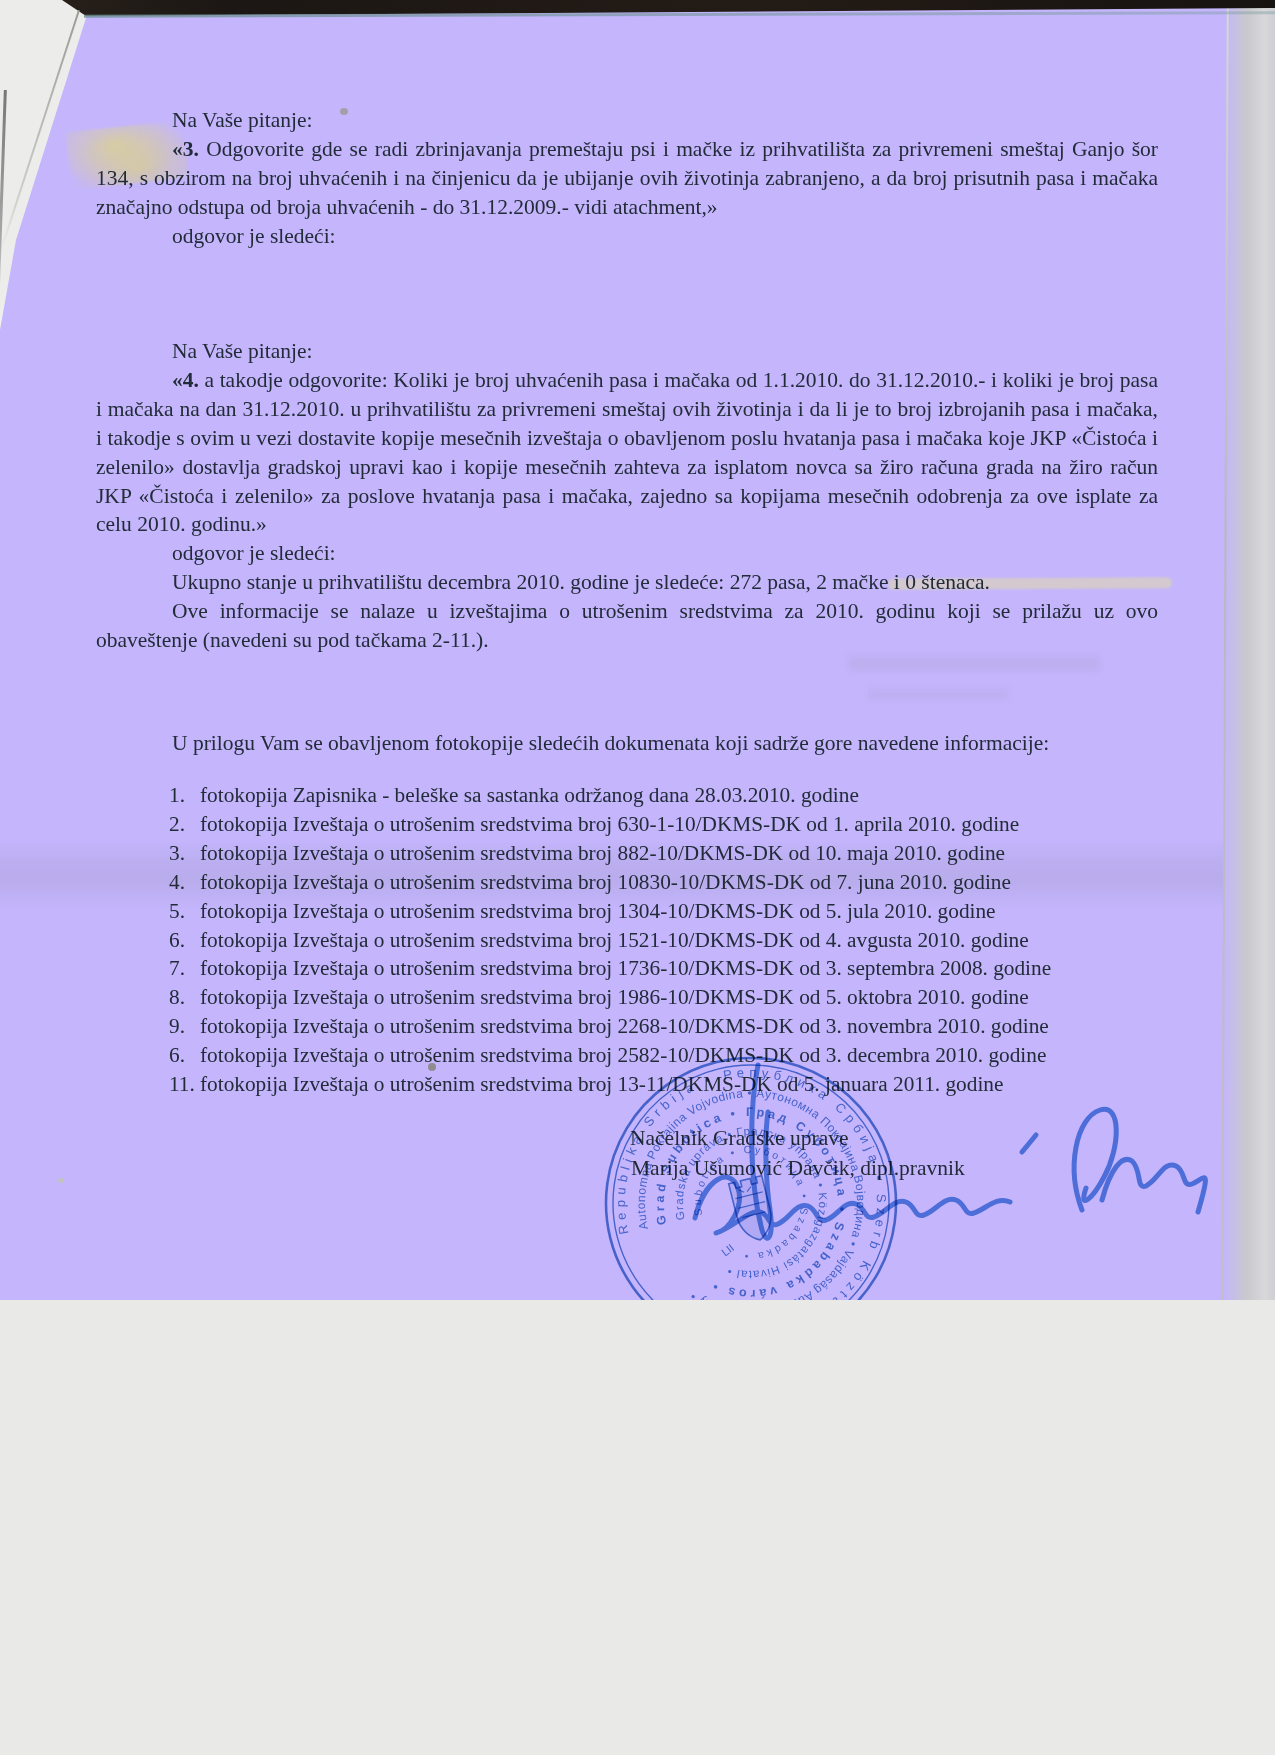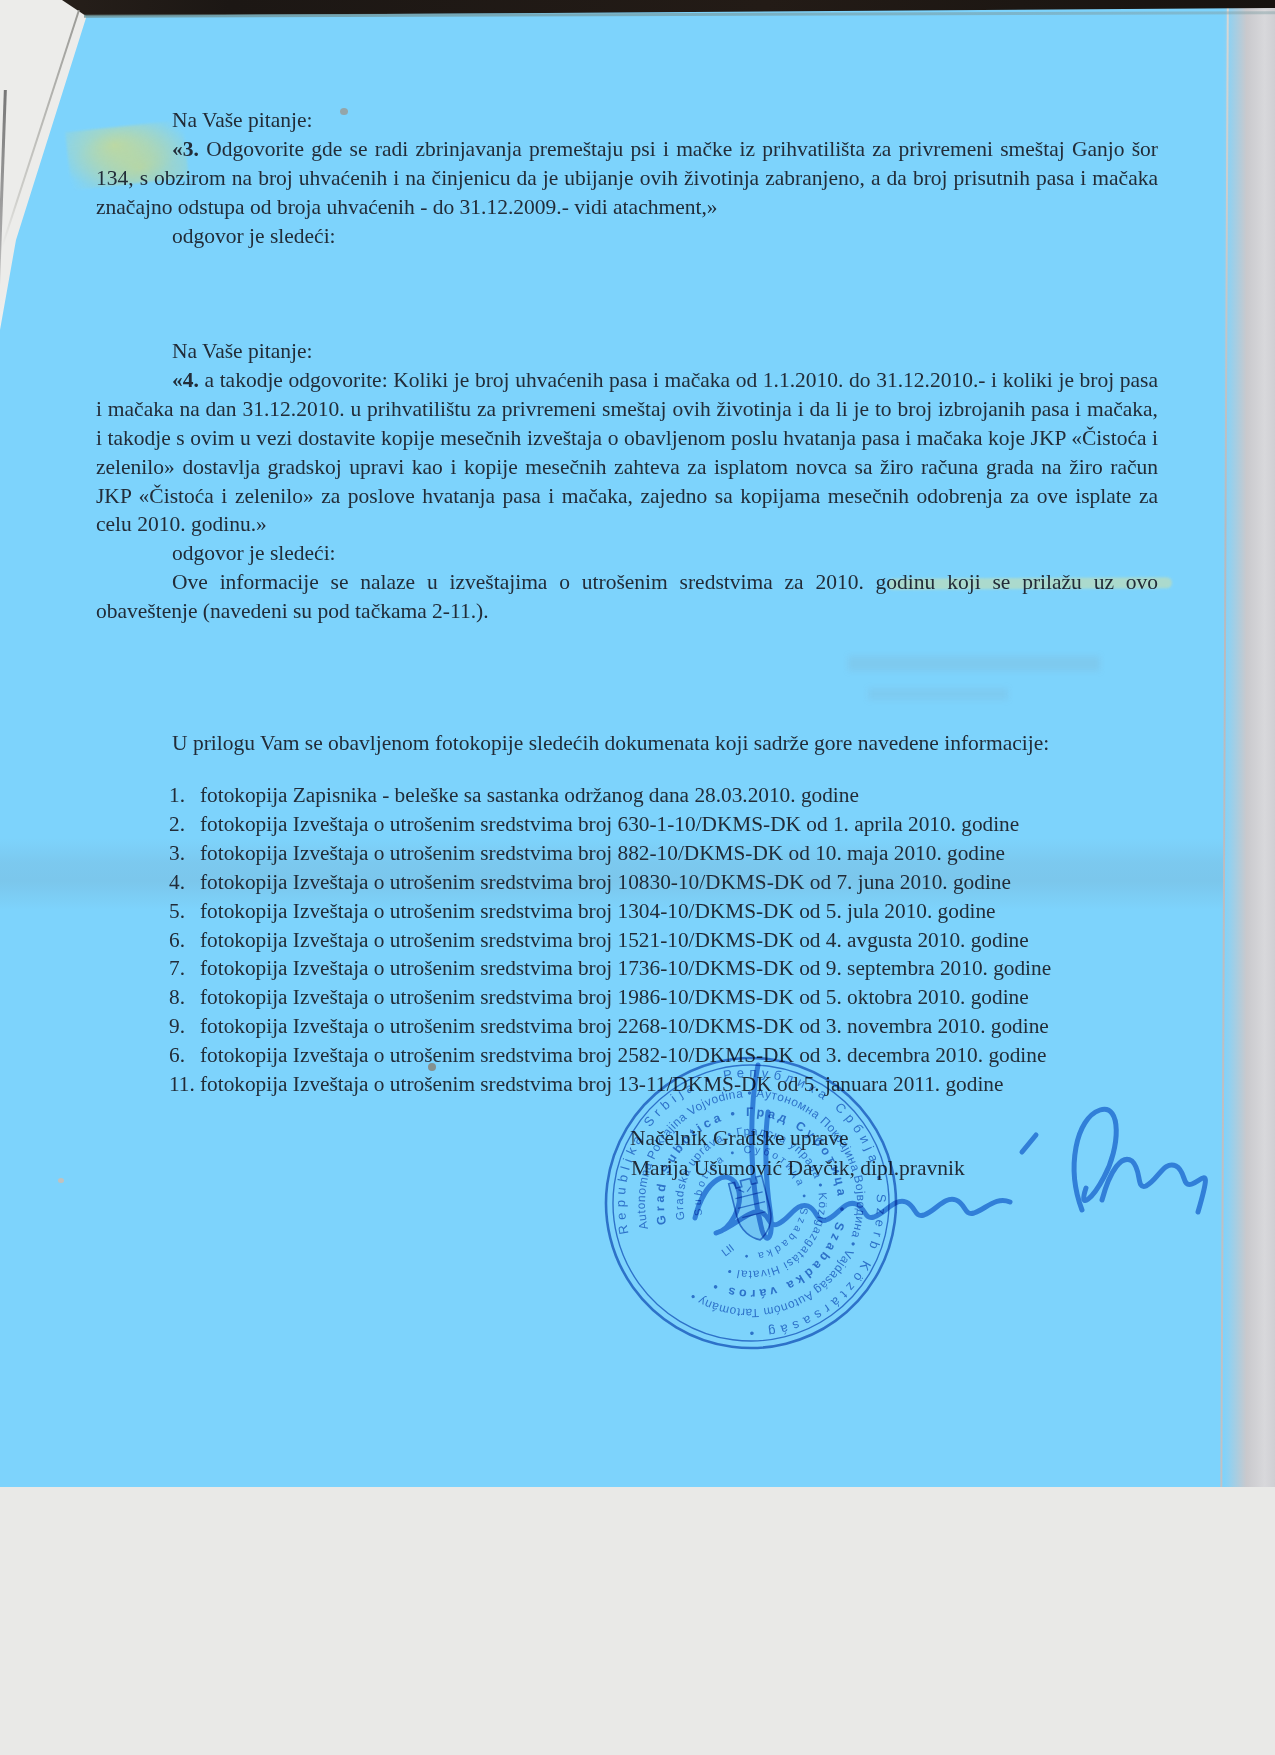--- a/index.html
+++ b/index.html
@@ -1,18 +1,18 @@
 <!DOCTYPE html>
 <html><head>
 <meta charset="utf-8">
 <style>
   html,body { margin:0; padding:0; background:#e9e9e7; }
   .page {
-    position:relative; width:1275px; height:1487px;
-    background:#7dd3fc; overflow:hidden;
+    position:relative; width:1275px; height:1300px;
+    background:#c4b5fd; overflow:hidden;
     font-family:"Liberation Serif", serif;
     color:#222c38;
   }
   
   .top-bar { position:absolute; left:0; top:0; width:1275px; height:17px; z-index:6;
     background:linear-gradient(90deg,#2a221c 0%, #1c1714 18%, #231b16 60%, #171310 100%);
     clip-path:polygon(62px 0, 1275px 0, 1275px 8px, 86px 16px); }
   .top-teal { position:absolute; left:84px; top:13px; width:1191px; height:3px; z-index:6;
     background:linear-gradient(90deg, rgba(110,145,148,.8), rgba(130,160,165,.45));
     transform:rotate(-0.18deg); }
@@ -102,20 +102,21 @@
   <div class="textblock" style="top:106px;">
     <p class="ind">Na Vaše pitanje:</p>
     <p class="ind"><span class="qnum">«3.</span><span> Odgovorite gde se radi zbrinjavanja premeštaju psi i mačke iz prihvatilišta za privremeni smeštaj Ganjo šor 134, s obzirom na broj uhvaćenih i na činjenicu da je ubijanje ovih životinja zabranjeno, a da broj prisutnih pasa i mačaka značajno odstupa od broja uhvaćenih - do 31.12.2009.- vidi atachment,»</span></p>
     <p class="ind">odgovor je sledeći:</p>
   </div>
 
   <div class="textblock" style="top:337px;">
     <p class="ind">Na Vaše pitanje:</p>
     <p class="ind"><span class="qnum">«4.</span><span> a takodje odgovorite: Koliki je broj uhvaćenih pasa i mačaka od 1.1.2010. do 31.12.2010.- i koliki je broj pasa i mačaka na dan 31.12.2010. u prihvatilištu za privremeni smeštaj ovih životinja i da li je to broj izbrojanih pasa i mačaka, i takodje s ovim u vezi dostavite kopije mesečnih izveštaja o obavljenom poslu hvatanja pasa i mačaka koje JKP «Čistoća i zelenilo» dostavlja gradskoj upravi kao i kopije mesečnih zahteva za isplatom novca sa žiro računa grada na žiro račun JKP «Čistoća i zelenilo» za poslove hvatanja pasa i mačaka, zajedno sa kopijama mesečnih odobrenja za ove isplate za celu 2010. godinu.»</span></p>
     <p class="ind">odgovor je sledeći:</p>
+    <p class="ind">Ukupno stanje u prihvatilištu decembra 2010. godine je sledeće: 272 pasa, 2 mačke i 0 štenaca.</p>
     <p class="ind">Ove informacije se nalaze u izveštajima o utrošenim sredstvima za 2010. godinu koji se prilažu uz ovo obaveštenje (navedeni su pod tačkama 2-11.).</p>
   </div>
 
   <div class="textblock" style="top:729px;">
     <p class="ind">U prilogu Vam se obavljenom fotokopije sledećih dokumenata koji sadrže gore navedene informacije:</p>
   </div>
 
   <div class="list" style="top:781px;">
     <div class="li">
         <span class="num">1.</span>
@@ -136,21 +137,21 @@
     <div class="li">
         <span class="num">5.</span>
         <span class="itext">fotokopija Izveštaja o utrošenim sredstvima broj 1304-10/DKMS-DK od 5. jula 2010. godine</span>
       </div>
     <div class="li">
         <span class="num">6.</span>
         <span class="itext">fotokopija Izveštaja o utrošenim sredstvima broj 1521-10/DKMS-DK od 4. avgusta 2010. godine</span>
       </div>
     <div class="li">
         <span class="num">7.</span>
-        <span class="itext">fotokopija Izveštaja o utrošenim sredstvima broj 1736-10/DKMS-DK od 9. septembra 2010. godine</span>
+        <span class="itext">fotokopija Izveštaja o utrošenim sredstvima broj 1736-10/DKMS-DK od 3. septembra 2008. godine</span>
       </div>
     <div class="li">
         <span class="num">8.</span>
         <span class="itext">fotokopija Izveštaja o utrošenim sredstvima broj 1986-10/DKMS-DK od 5. oktobra 2010. godine</span>
       </div>
     <div class="li">
         <span class="num">9.</span>
         <span class="itext">fotokopija Izveštaja o utrošenim sredstvima broj 2268-10/DKMS-DK od 3. novembra 2010. godine</span>
       </div>
     <div class="li">

